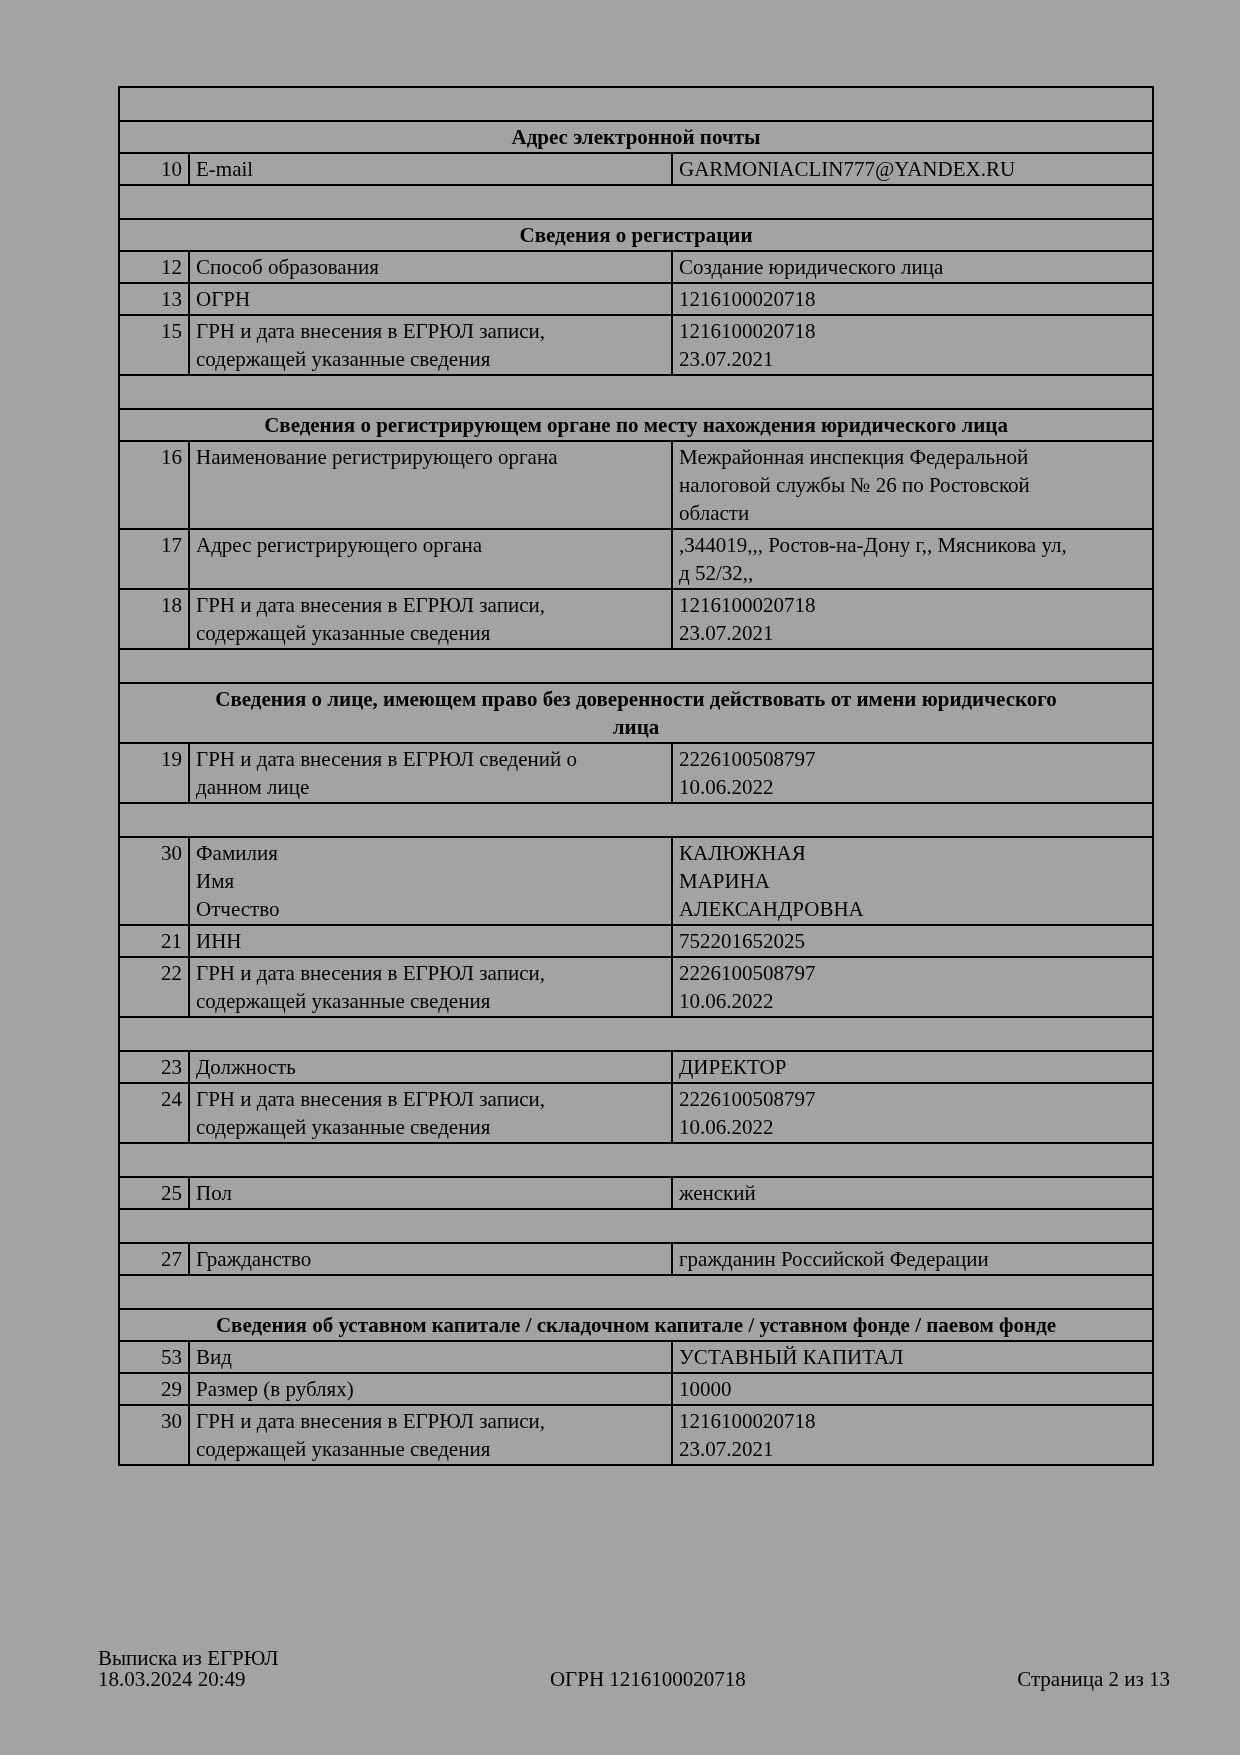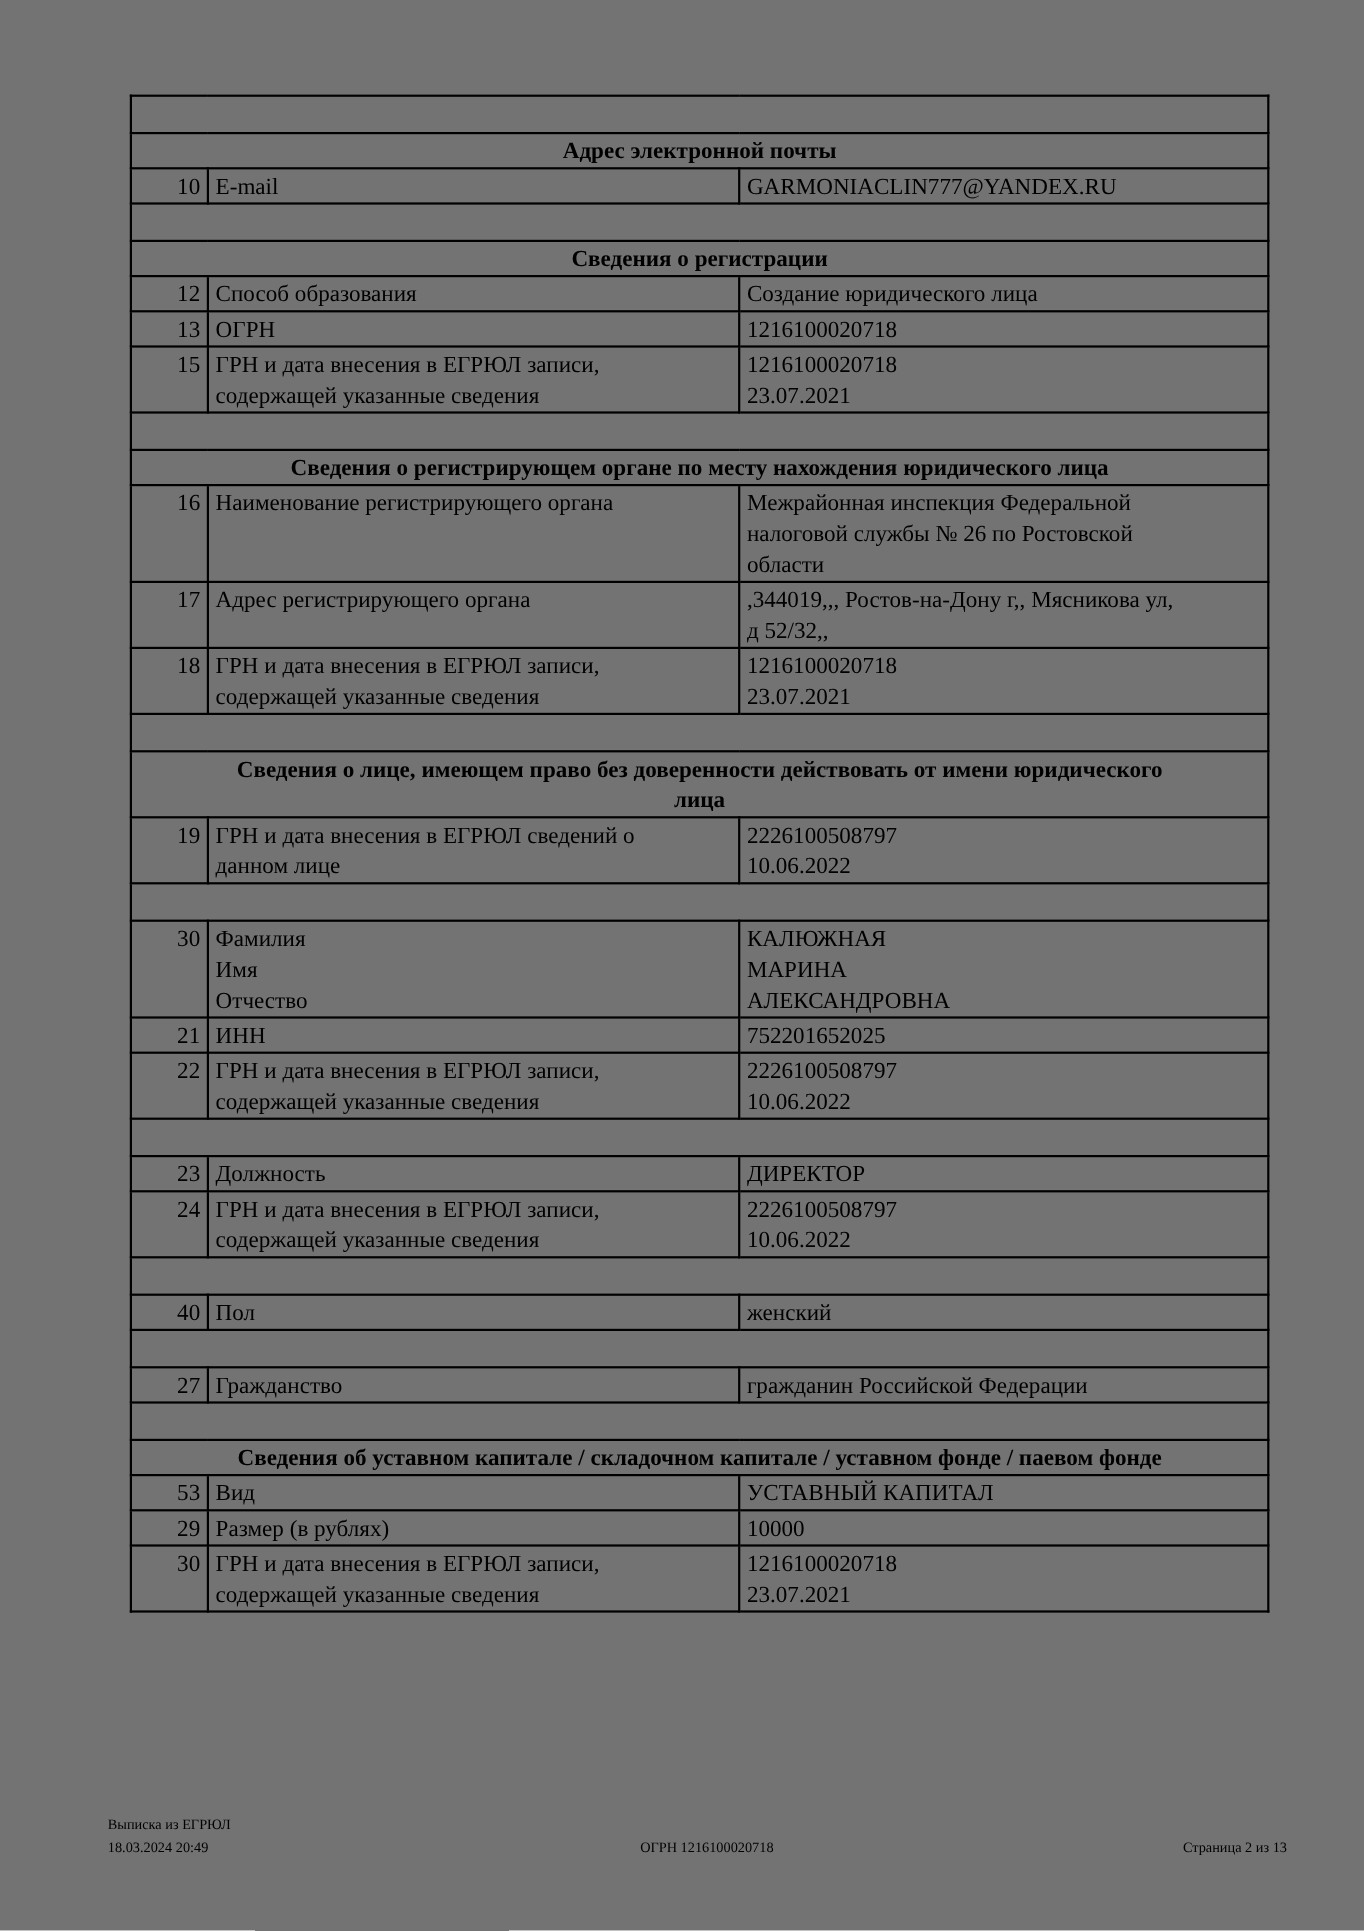--- a/index.html
+++ b/index.html
@@ -6,21 +6,21 @@
     margin: 0;
     padding: 0;
     background: #ffffff;
     font-family: "Liberation Serif", "DejaVu Serif", serif;
     color: #000000;
   }
   .page {
     position: relative;
     width: 1240px;
     height: 1755px;
-    background: #737373;
+    background: #a3a3a3;
     overflow: hidden;
   }
   table.egrul {
     position: absolute;
     left: 118px;
     top: 86px;
     width: 1034px;
     border-collapse: collapse;
     table-layout: fixed;
   }
@@ -47,21 +47,21 @@
   }
   .cell-line { white-space: nowrap; }
   .footer {
     position: absolute;
     left: 98px;
     top: 1648px;
     width: 1072px;
     display: flex;
     justify-content: space-between;
     align-items: flex-end;
-    font-size: 13px;
+    font-size: 21px;
     line-height: 21px;
   }
   .footer .left-block { text-align: left; }
   .footer .center-block { text-align: center; }
   .footer .right-block { text-align: right; }
 </style>
 </head>
 <body>
 
 <div class="page">
@@ -243,21 +243,21 @@
           </td>
           <td class="value-cell">
             <div class="cell-line">2226100508797</div>
             <div class="cell-line">10.06.2022</div>
           </td>
         </tr>
         <tr>
           <td colspan="3" class="spacer-cell"></td>
         </tr>
         <tr>
-          <td class="num-cell">40</td>
+          <td class="num-cell">25</td>
           <td class="label-cell">
             <div class="cell-line">Пол</div>
           </td>
           <td class="value-cell">
             <div class="cell-line">женский</div>
           </td>
         </tr>
         <tr>
           <td colspan="3" class="spacer-cell"></td>
         </tr>

